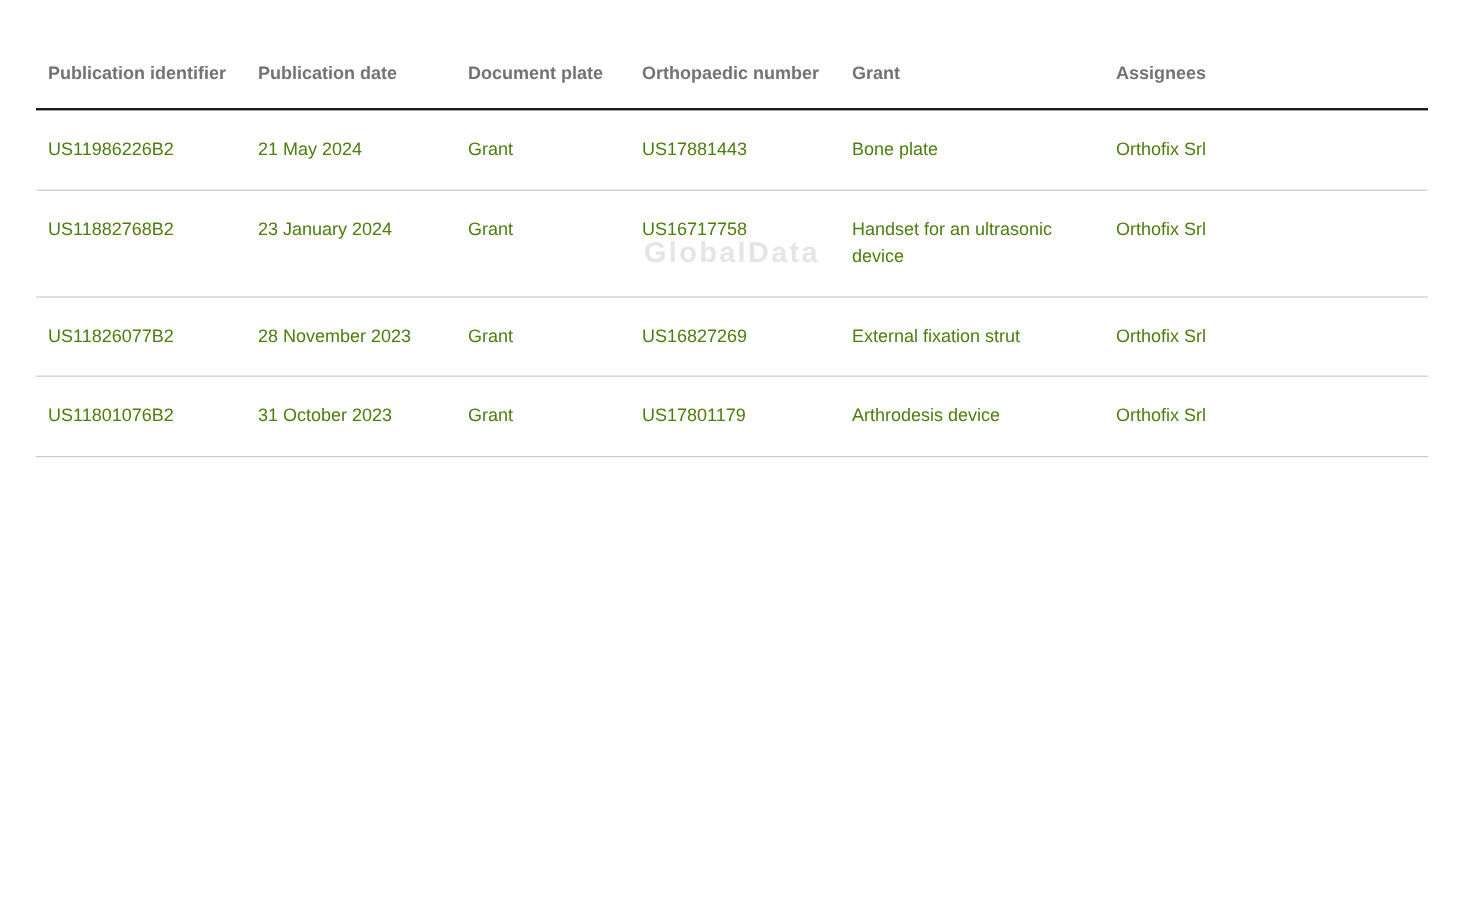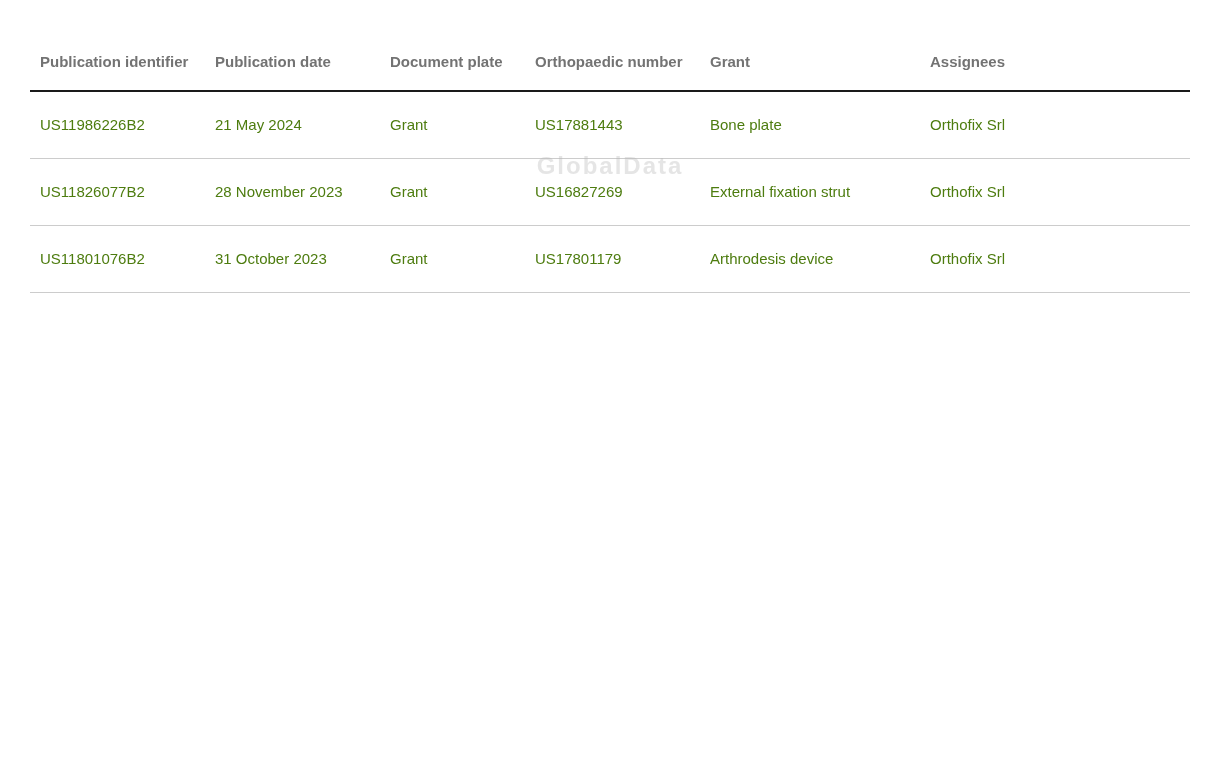--- a/index.html
+++ b/index.html
@@ -101,20 +101,28 @@
     <tbody id="table-body">
     <tr>
           <td>US11986226B2</td>
           <td>21 May 2024</td>
           <td>Grant</td>
           <td>US17881443</td>
           <td>Bone plate</td>
           <td>Orthofix Srl</td>
         </tr>
         <tr>
+          <td>US11882768B2</td>
+          <td>23 January 2024</td>
+          <td>Grant</td>
+          <td>US16717758</td>
+          <td>Handset for an ultrasonic device</td>
+          <td>Orthofix Srl</td>
+        </tr>
+        <tr>
           <td>US11826077B2</td>
           <td>28 November 2023</td>
           <td>Grant</td>
           <td>US16827269</td>
           <td>External fixation strut</td>
           <td>Orthofix Srl</td>
         </tr>
         <tr>
           <td>US11801076B2</td>
           <td>31 October 2023</td>

